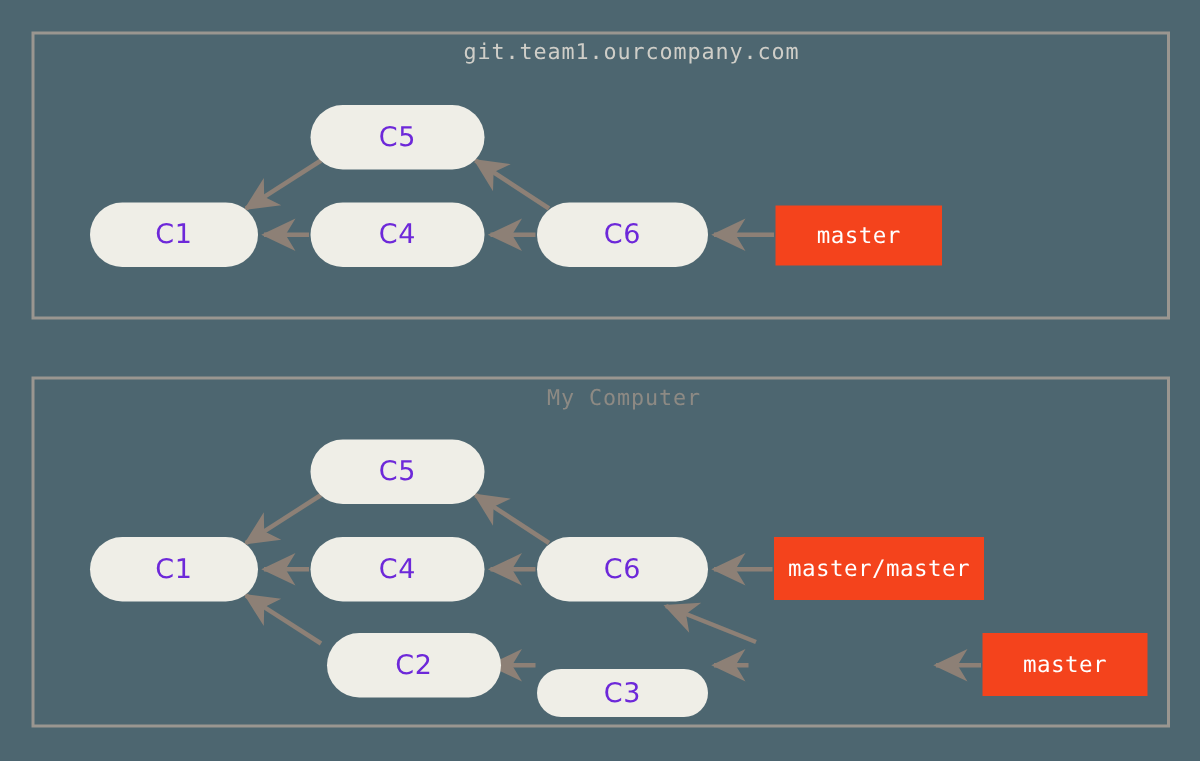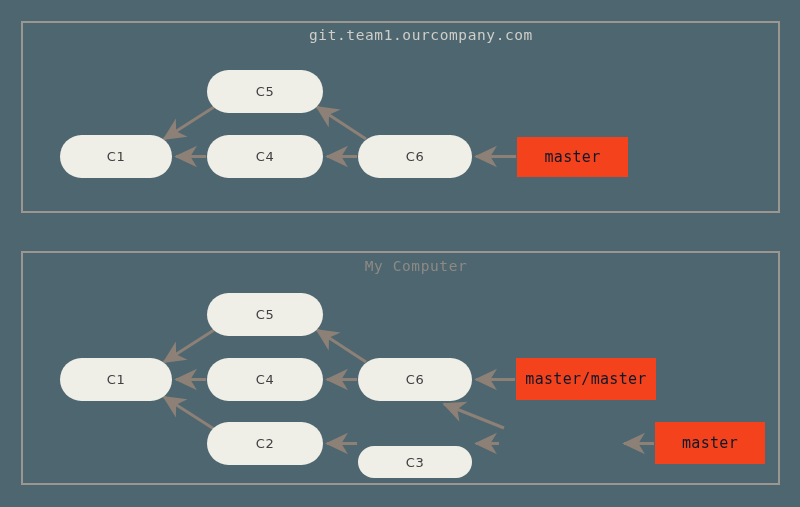--- a/index.html
+++ b/index.html
@@ -46,29 +46,29 @@
   .title-local  { color: #8d8a84; }
 
   .commit {
     position: absolute;
     background: #efeee7;
     border-radius: 22px;
     box-sizing: border-box;
     display: flex;
     align-items: center;
     justify-content: center;
-    color: #404040;
+    color: #6d28d9;
     font-family: "DejaVu Sans", sans-serif;
-    font-size: 13px;
+    font-size: 18px;
     letter-spacing: 0.5px;
   }
   .ref {
     position: absolute;
     background: #f4431c;
-    color: #0f172a;
+    color: #ffffff;
     box-sizing: border-box;
     display: flex;
     align-items: center;
     justify-content: center;
     font-family: "DejaVu Sans Mono", monospace;
     font-size: 15px;
     letter-spacing: 0.3px;
     white-space: nowrap;
   }
 </style>
@@ -130,21 +130,21 @@
 
   <div class="commit" style="left:60px; top:358px; width:112px; height:43px;">
     <span>C1</span>
   </div>
   <div class="commit" style="left:207px; top:358px; width:116px; height:43px;">
     <span>C4</span>
   </div>
   <div class="commit" style="left:207px; top:293px; width:116px; height:43px;">
     <span>C5</span>
   </div>
-  <div class="commit" style="left:207px; top:422px; width:116px; height:43px;">
+  <div class="commit" style="left:218px; top:422px; width:116px; height:43px;">
     <span>C2</span>
   </div>
   <div class="commit" style="left:358px; top:358px; width:114px; height:43px;">
     <span>C6</span>
   </div>
   <div class="commit" style="left:358px; top:446px; width:114px; height:32px;">
     <span>C3</span>
   </div>
 
   <div class="ref" style="left:516px; top:358px; width:140px; height:42px;">

